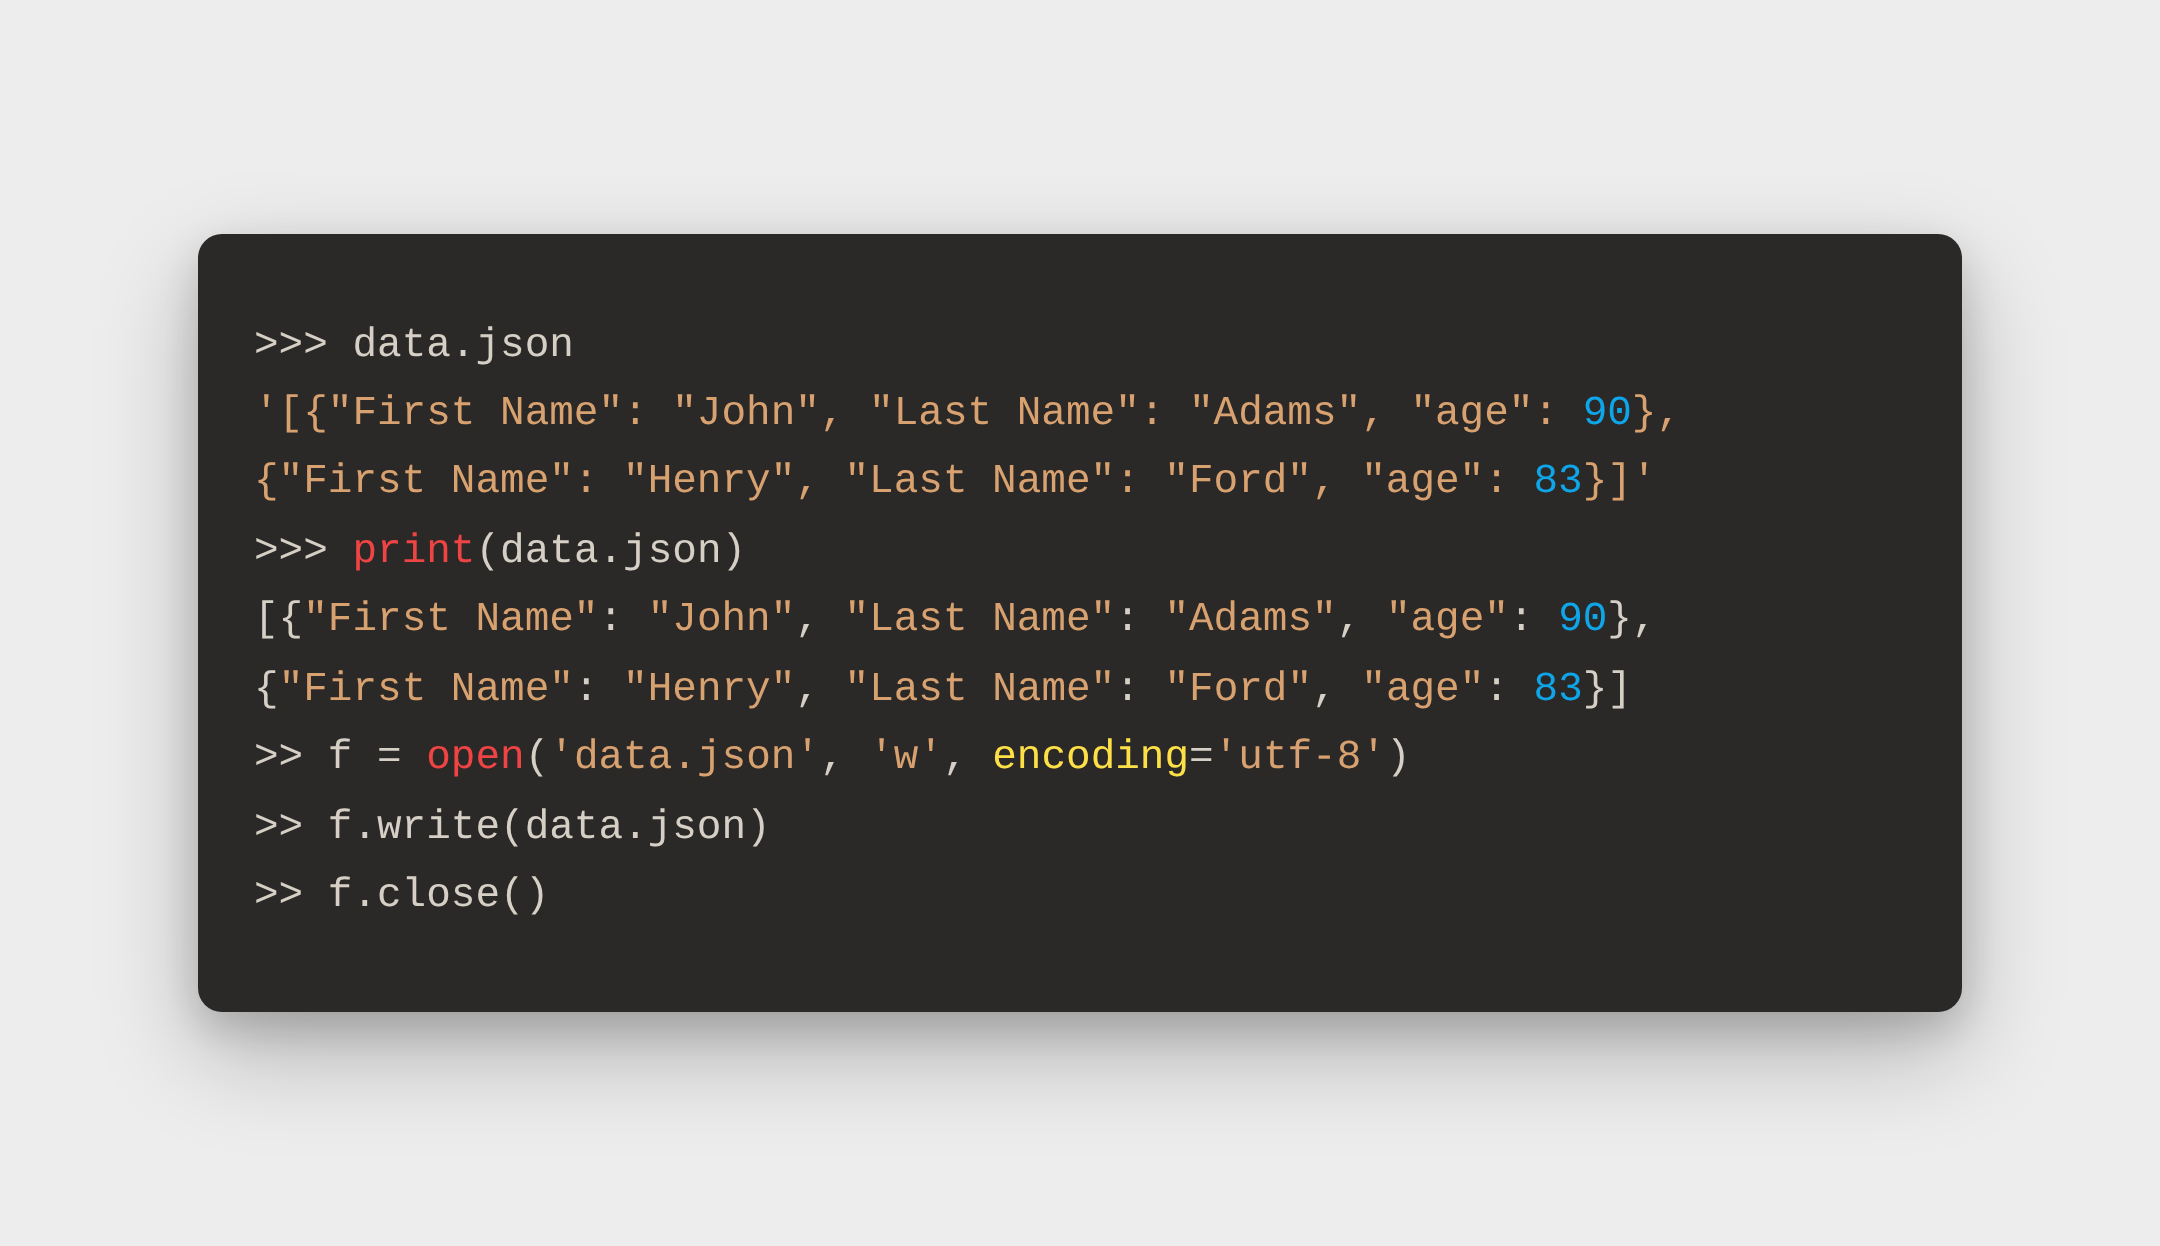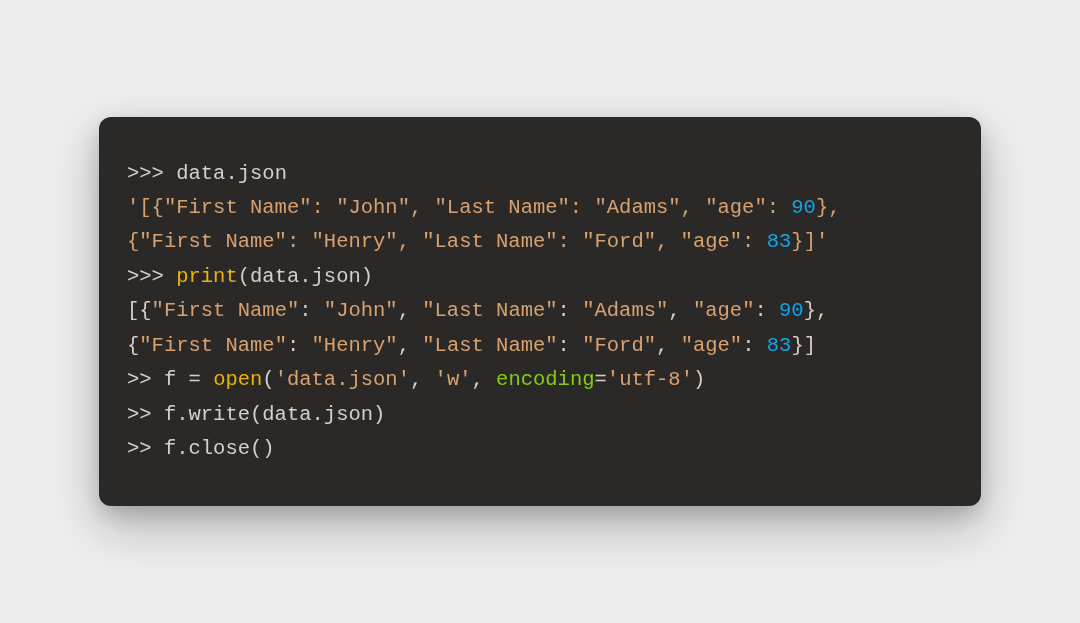--- a/index.html
+++ b/index.html
@@ -24,20 +24,20 @@
       box-shadow: 0 20px 50px rgba(0,0,0,0.25), 0 8px 20px rgba(0,0,0,0.15);
       font-size: 20.5px;
       line-height: 1.68;
       color: #d6cfc6;
       white-space: pre;
     }
     .prompt { color: #d6cfc6; }
     .default { color: #d6cfc6; }
     .string { color: #d8a170; }
     .number { color: #0ea5e9; }
-    .func { color: #eab308; }
-    .kwarg { color: #84cc16; }
+    .func { color: #ef4444; }
+    .kwarg { color: #fde047; }
     .line { display: block; }
   </style>
 </head>
 <body>
 
 <div class="code-block" id="codeblock"><span class="line"><span class="prompt">&gt;&gt;&gt; </span><span class="default">data.json</span></span><span class="line"><span class="string">'[{"First Name": "John", "Last Name": "Adams", "age": </span><span class="number">90</span><span class="string">}, </span></span><span class="line"><span class="string">{"First Name": "Henry", "Last Name": "Ford", "age": </span><span class="number">83</span><span class="string">}]'</span></span><span class="line"><span class="prompt">&gt;&gt;&gt; </span><span class="func">print</span><span class="default">(data.json)</span></span><span class="line"><span class="default">[{</span><span class="string">"First Name"</span><span class="default">: </span><span class="string">"John"</span><span class="default">, </span><span class="string">"Last Name"</span><span class="default">: </span><span class="string">"Adams"</span><span class="default">, </span><span class="string">"age"</span><span class="default">: </span><span class="number">90</span><span class="default">}, </span></span><span class="line"><span class="default">{</span><span class="string">"First Name"</span><span class="default">: </span><span class="string">"Henry"</span><span class="default">, </span><span class="string">"Last Name"</span><span class="default">: </span><span class="string">"Ford"</span><span class="default">, </span><span class="string">"age"</span><span class="default">: </span><span class="number">83</span><span class="default">}]</span></span><span class="line"><span class="prompt">&gt;&gt; </span><span class="default">f = </span><span class="func">open</span><span class="default">(</span><span class="string">'data.json'</span><span class="default">, </span><span class="string">'w'</span><span class="default">, </span><span class="kwarg">encoding</span><span class="default">=</span><span class="string">'utf-8'</span><span class="default">)</span></span><span class="line"><span class="prompt">&gt;&gt; </span><span class="default">f.write(data.json)</span></span><span class="line"><span class="prompt">&gt;&gt; </span><span class="default">f.close()</span></span></div>
 
 </body></html>

